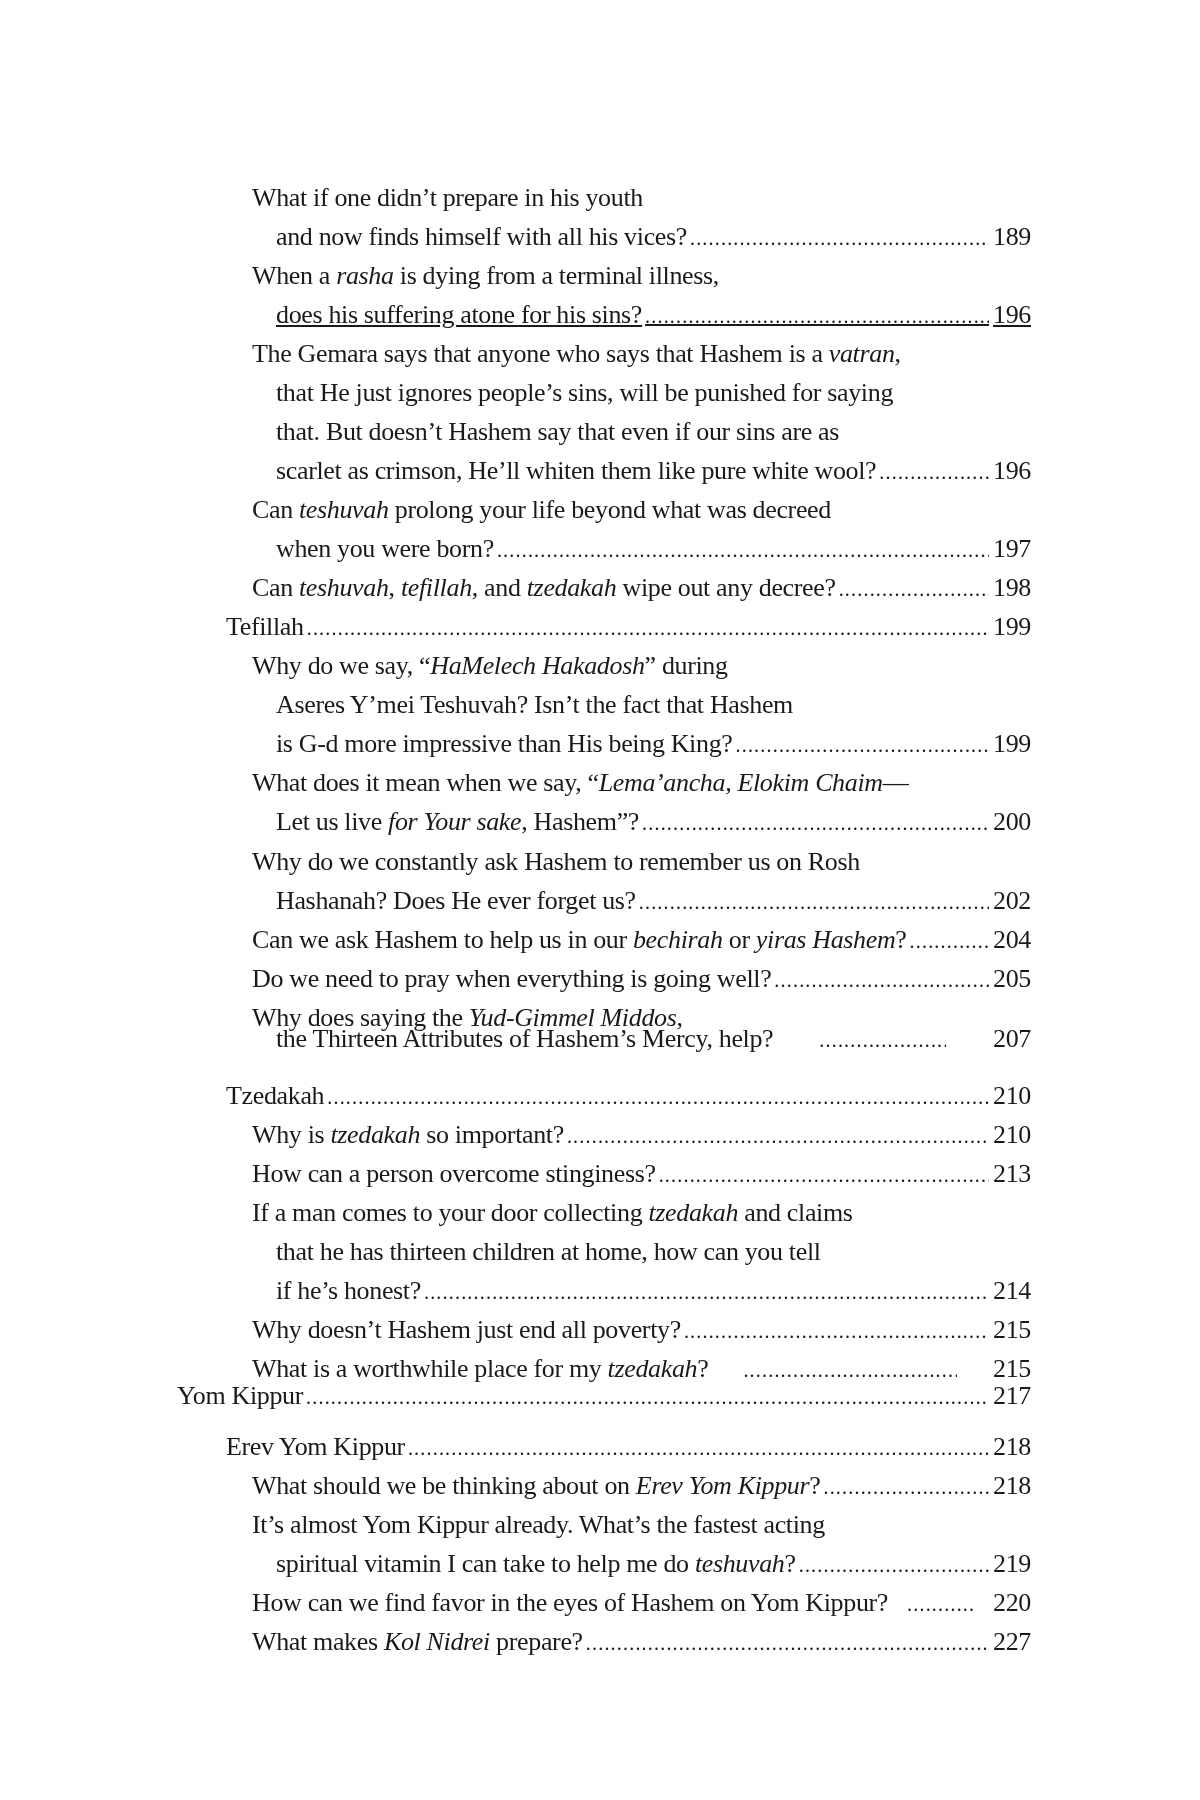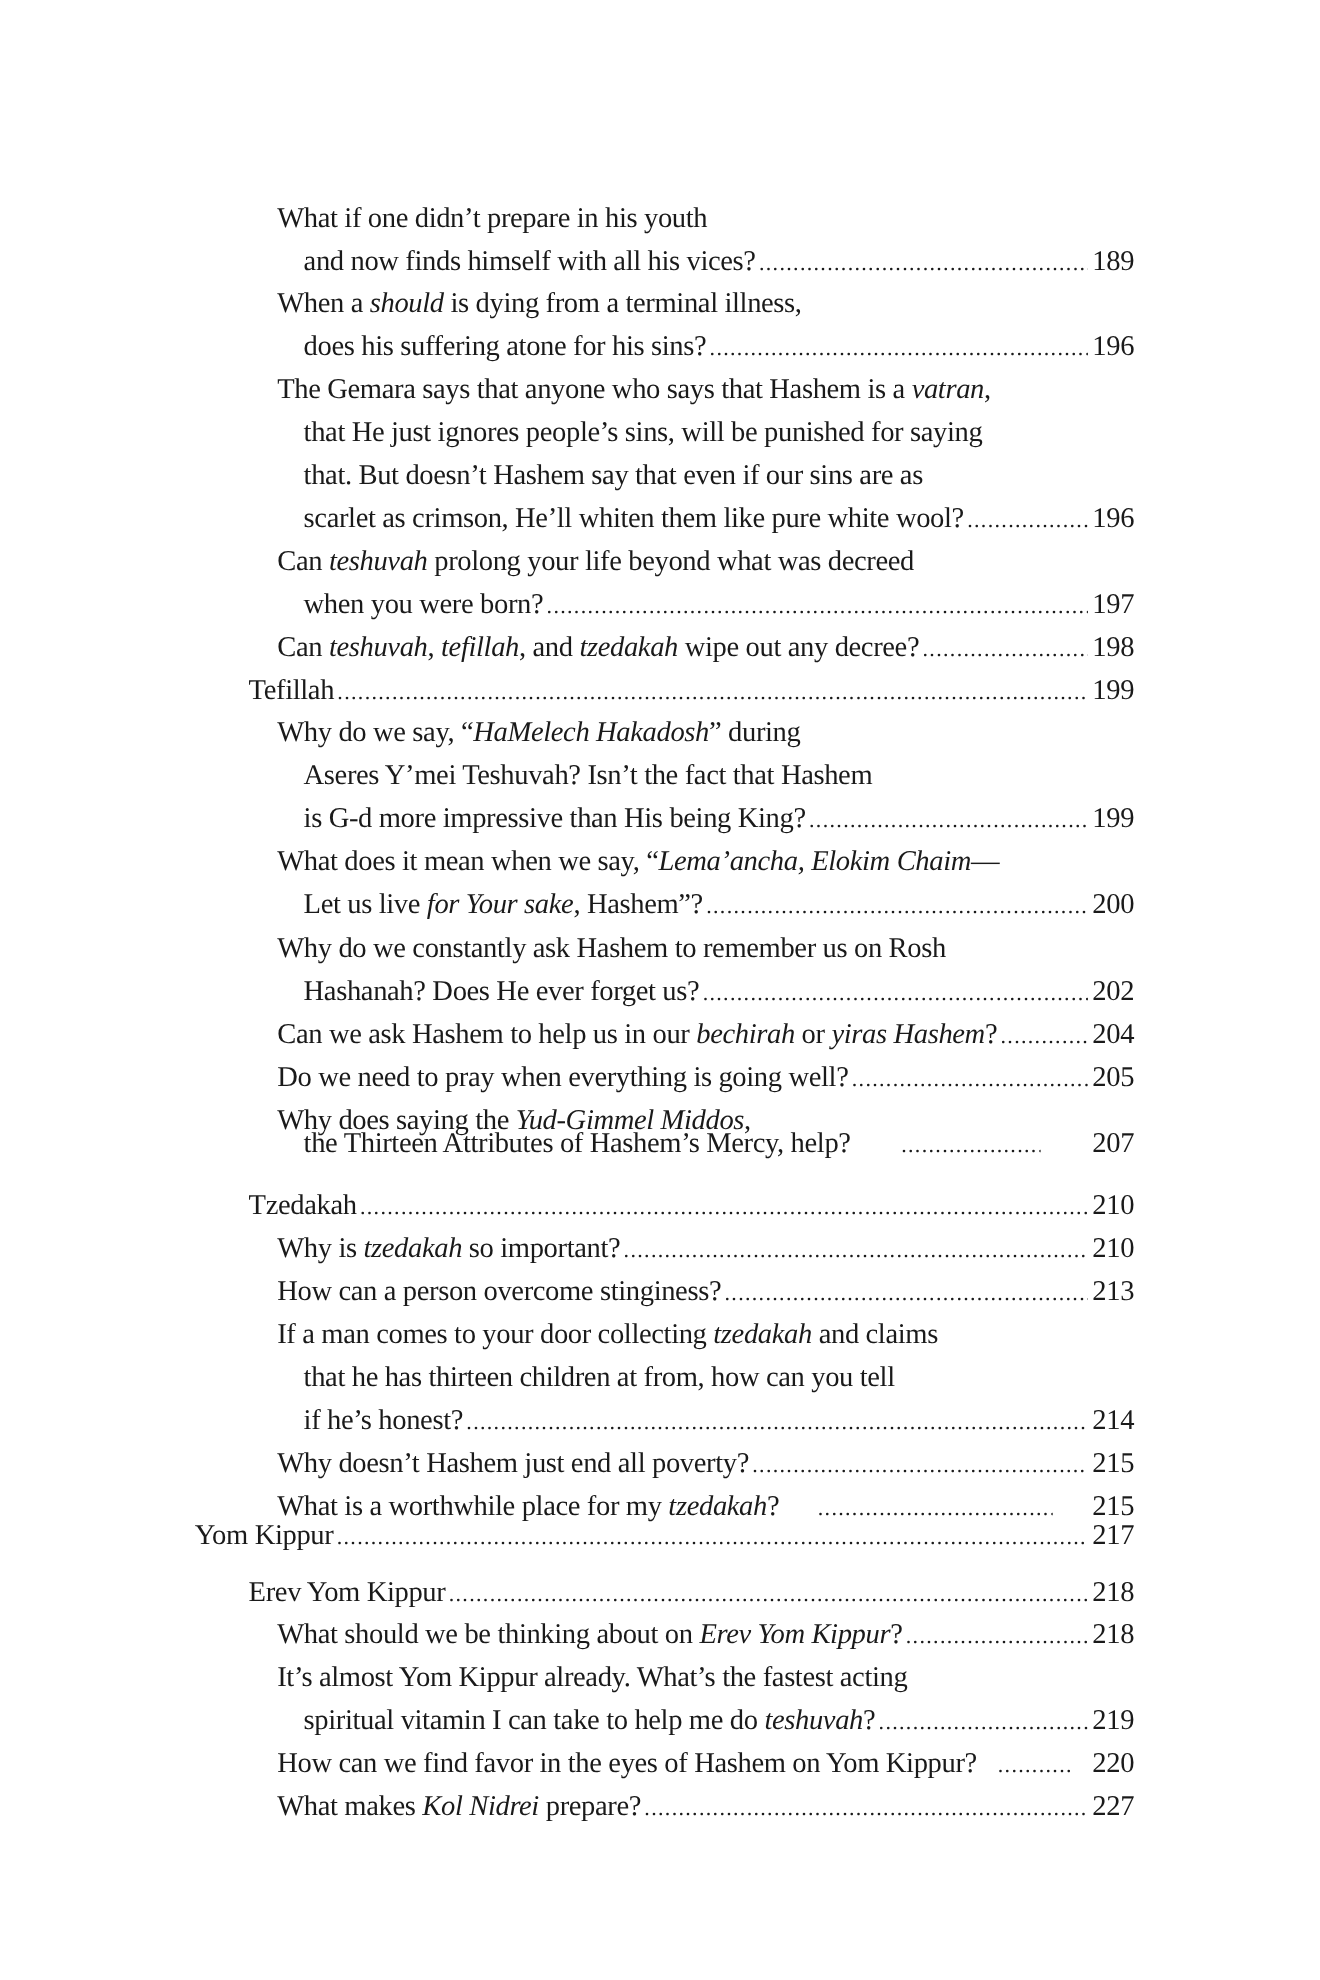--- a/index.html
+++ b/index.html
@@ -40,23 +40,23 @@
           <span class="text"><span>What if one didn’t prepare in his youth</span></span>
         </div>
         <div class="line" style="top: 217.03px; left: 276px; width: 755px;">
           <span class="text"><span>and now finds himself with all his vices?</span></span>
           <span class="leader">........................................................................................................................................................................................................</span>
           <span class="page">189</span>
         </div>
       </div>
       <div>
         <div class="line" style="top: 256.06px; left: 252px;">
-          <span class="text"><span>When a </span><i>should</i><span> is dying from a terminal illness,</span></span>
-        </div>
-        <div class="line" style="top: 295.09px; left: 276px; width: 755px;">
+          <span class="text"><span>When a </span><i>rasha</i><span> is dying from a terminal illness,</span></span>
+        </div>
+        <div class="line" style="top: 295.09px; left: 276px; width: 755px; text-decoration: underline;">
           <span class="text"><span>does his suffering atone for his sins?</span></span>
           <span class="leader">........................................................................................................................................................................................................</span>
           <span class="page">196</span>
         </div>
       </div>
       <div>
         <div class="line" style="top: 334.12px; left: 252px;">
           <span class="text"><span>The Gemara says that anyone who says that Hashem is a </span><i>vatran</i><span>,</span></span>
         </div>
         <div class="line" style="top: 373.15px; left: 276px;">
@@ -171,21 +171,21 @@
           <span class="text"><span>How can a person overcome stinginess?</span></span>
           <span class="leader">........................................................................................................................................................................................................</span>
           <span class="page">213</span>
         </div>
       </div>
       <div>
         <div class="line" style="top: 1192.78px; left: 252px;">
           <span class="text"><span>If a man comes to your door collecting </span><i>tzedakah</i><span> and claims</span></span>
         </div>
         <div class="line" style="top: 1231.81px; left: 276px;">
-          <span class="text"><span>that he has thirteen children at from, how can you tell</span></span>
+          <span class="text"><span>that he has thirteen children at home, how can you tell</span></span>
         </div>
         <div class="line" style="top: 1270.84px; left: 276px; width: 755px;">
           <span class="text"><span>if he’s honest?</span></span>
           <span class="leader">........................................................................................................................................................................................................</span>
           <span class="page">214</span>
         </div>
       </div>
       <div>
         <div class="line" style="top: 1309.87px; left: 252px; width: 779px;">
           <span class="text"><span>Why doesn’t Hashem just end all poverty?</span></span>

